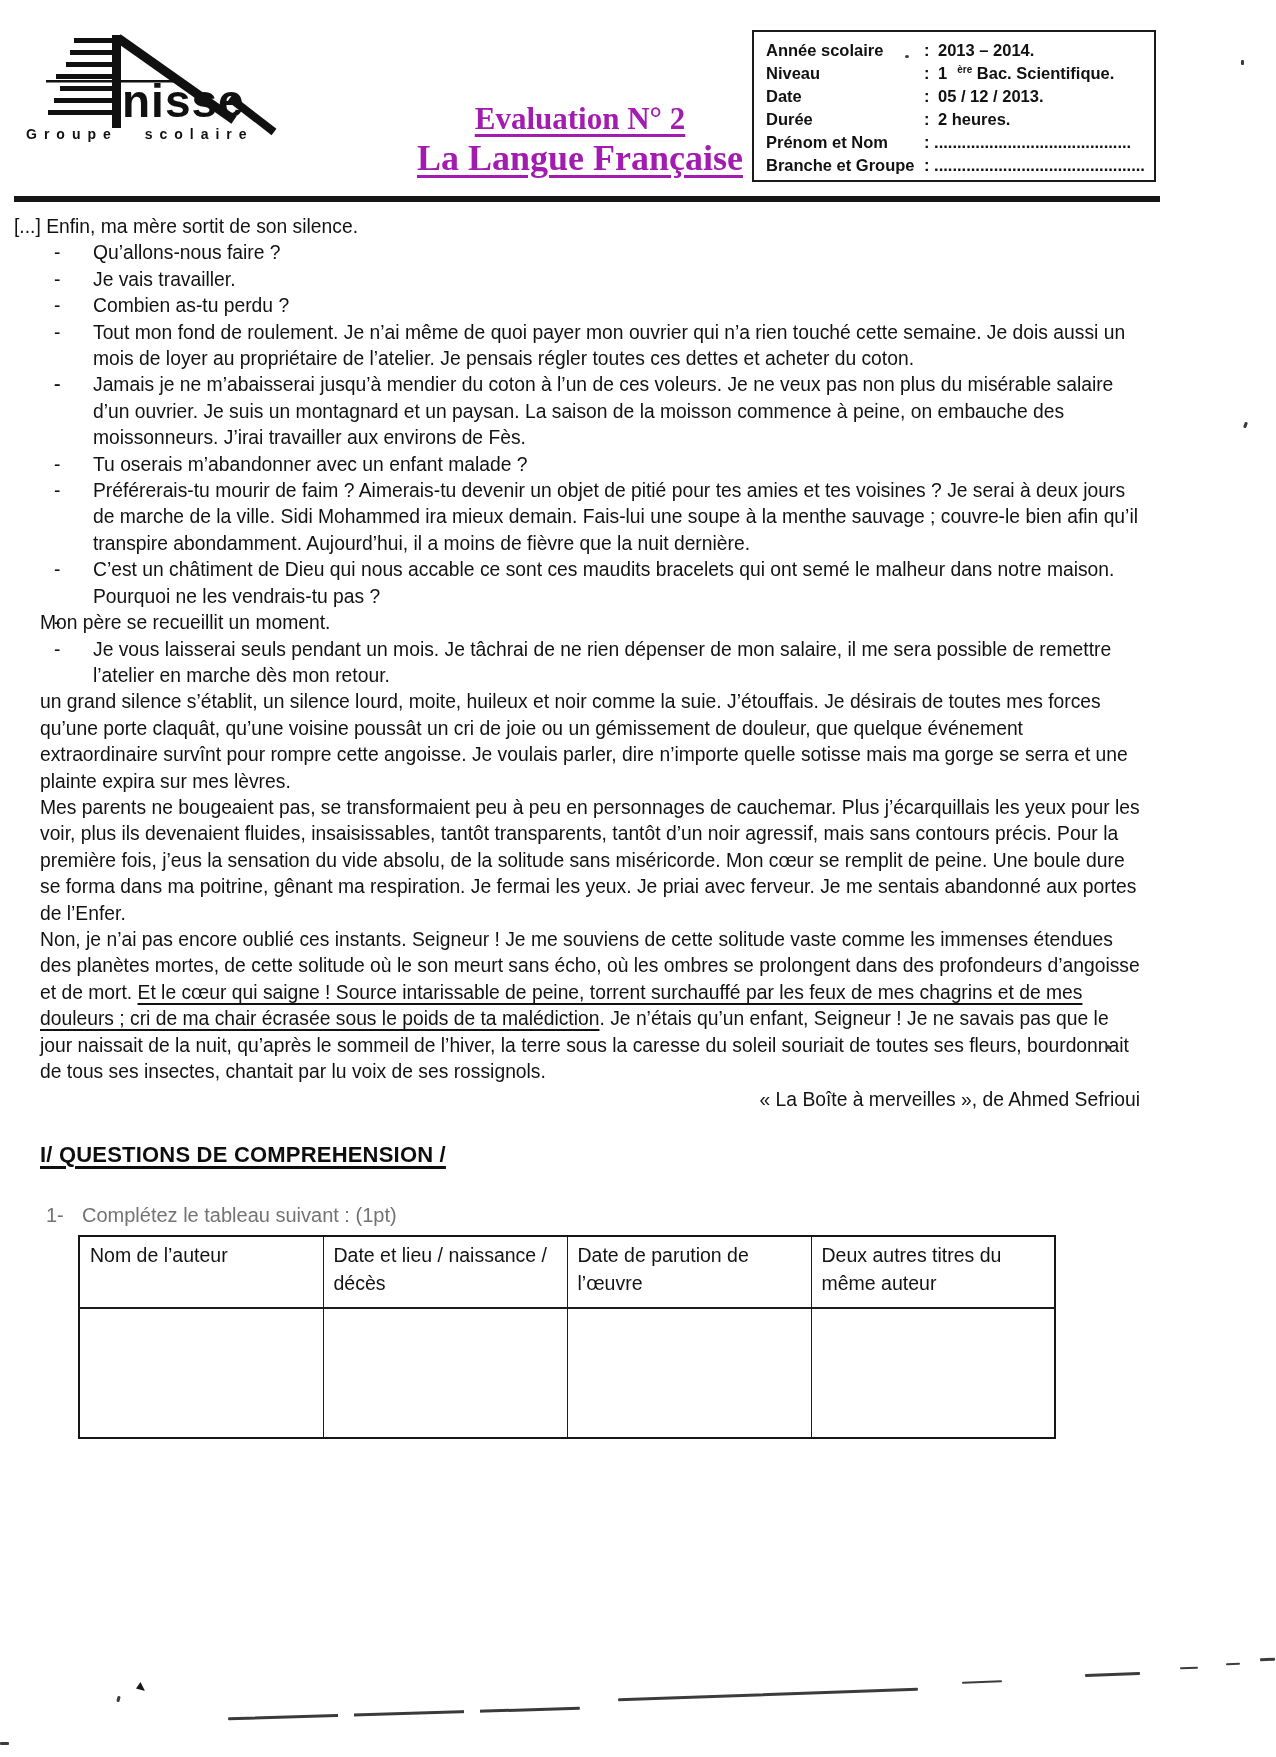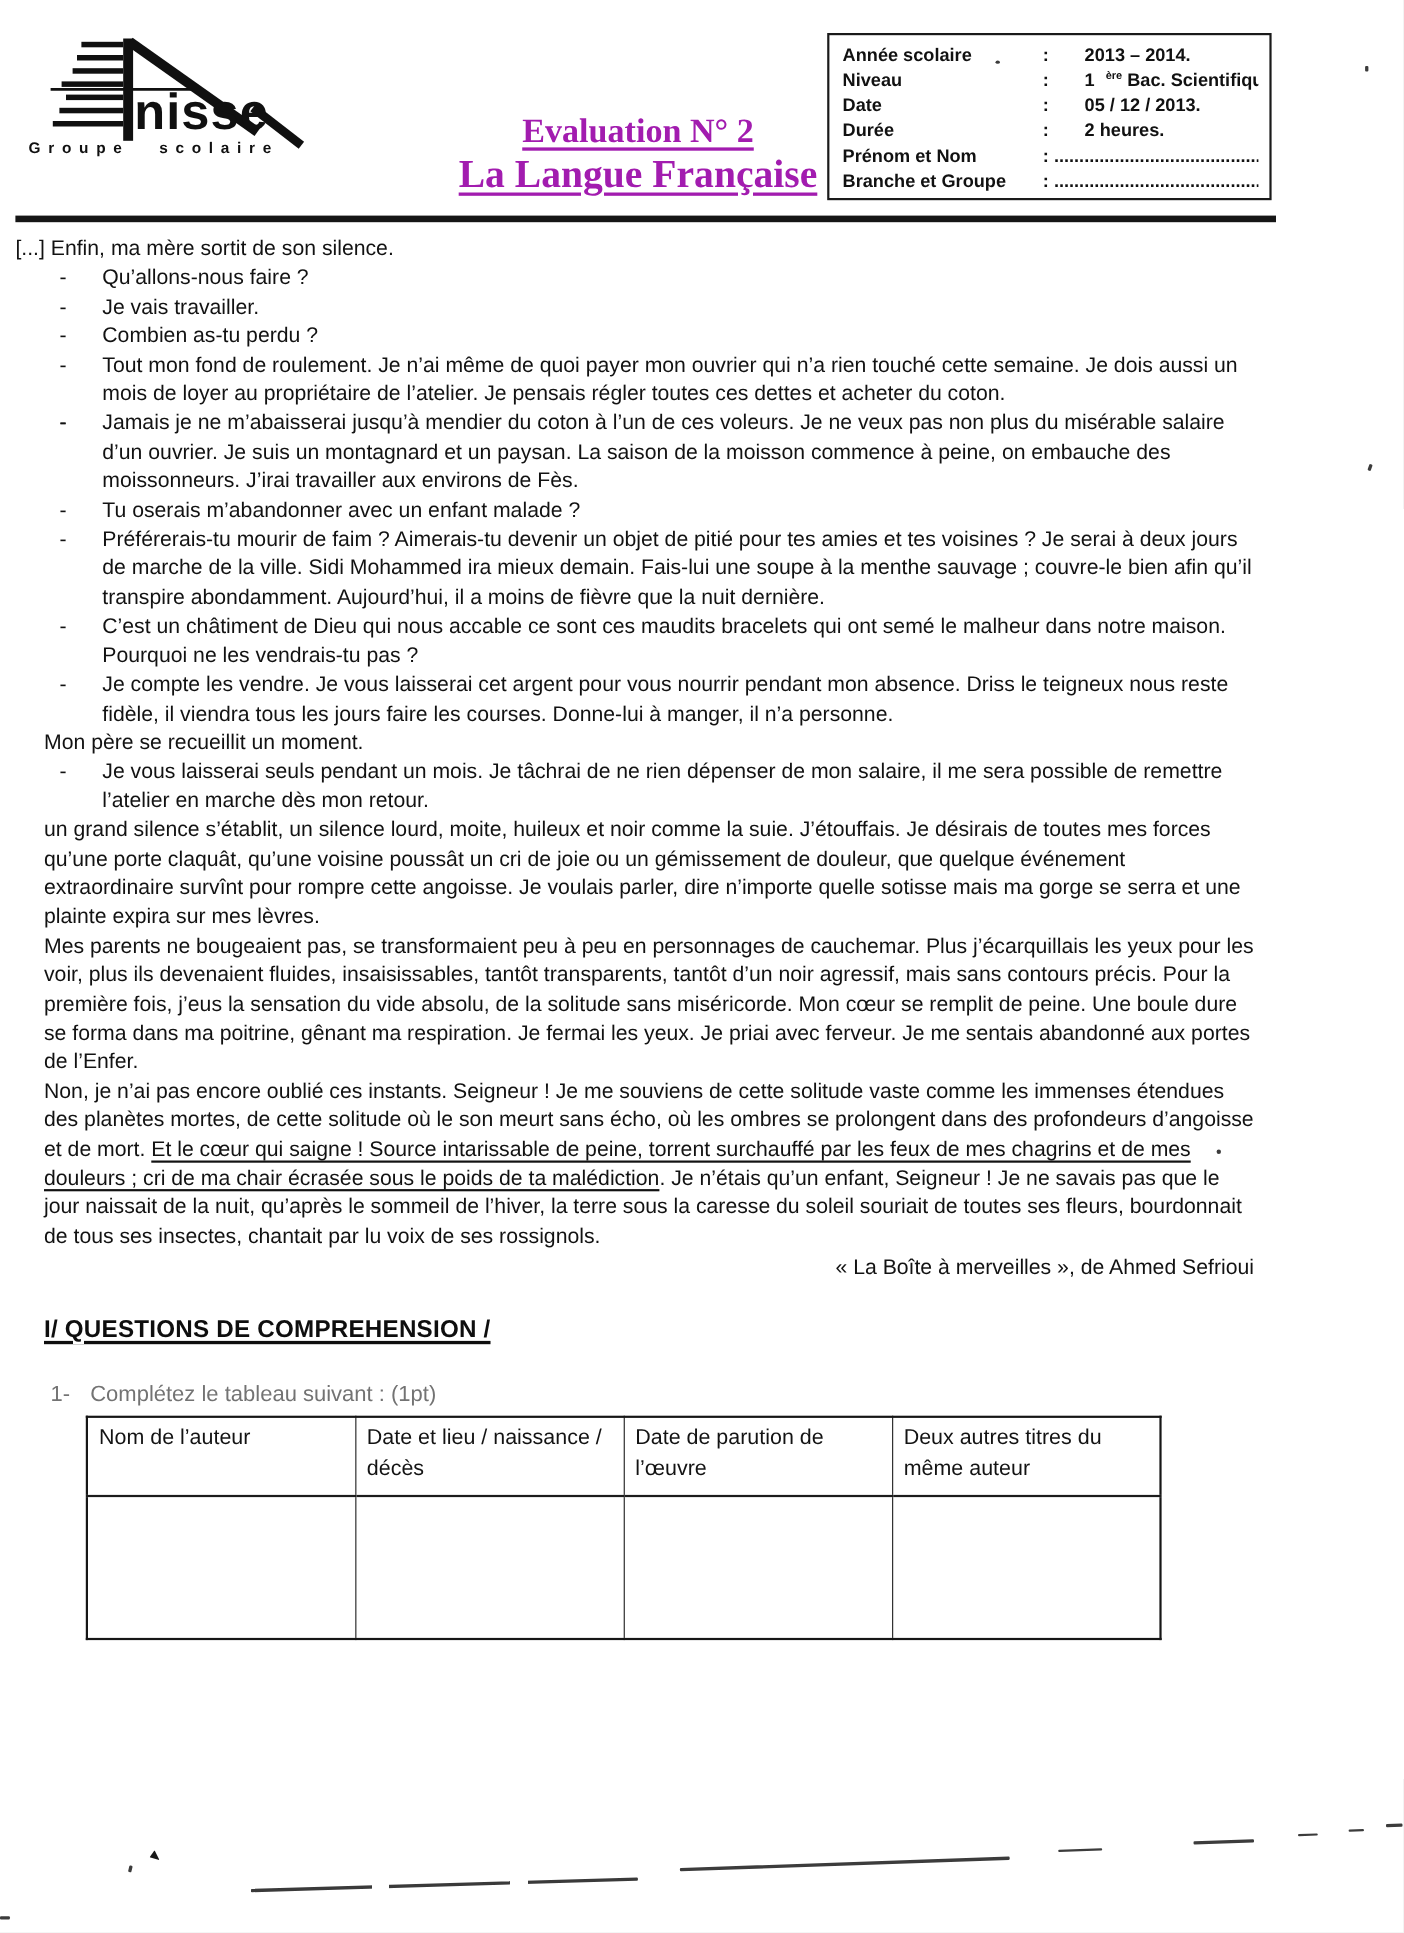--- a/index.html
+++ b/index.html
@@ -36,21 +36,21 @@
   .titleblock .t2{
     font-size:36px;line-height:40px;
     text-decoration:underline;text-decoration-thickness:2.5px;text-underline-offset:5px;
   }
   .infobox{
     position:absolute;left:752px;top:30px;width:404px;height:152px;
     border:2.5px solid #1a1a1a;box-sizing:border-box;
     padding:7px 10px 5px 12px;
     font-weight:700;font-size:16.5px;line-height:23px;color:#111;
   }
-  .ibrow{display:flex;white-space:nowrap;gap:24px;}
+  .ibrow{display:flex;white-space:nowrap;}
   .ilbl{width:158px;flex:0 0 auto;}
   .icol{width:14px;flex:0 0 auto;}
   .ival{flex:1;overflow:hidden;}
   .ival sup{font-size:10px;vertical-align:super;line-height:0;margin-left:10px;}
   .headrule{
     position:absolute;left:14px;top:196px;width:1146px;height:6px;
     background:#161616;
   }
   
   .doc-text{
@@ -169,21 +169,21 @@
 
     <div class="dl"><span class="dash">-</span><span>Qu’allons-nous faire ?</span></div>
     <div class="dl"><span class="dash">-</span><span>Je vais travailler.</span></div>
     <div class="dl"><span class="dash">-</span><span>Combien as-tu perdu ?</span></div>
     <div class="dl"><span class="dash">-</span><span>Tout mon fond de roulement. Je n’ai même de quoi payer mon ouvrier qui n’a rien touché cette semaine. Je dois aussi un mois de loyer au propriétaire de l’atelier. Je pensais régler toutes ces dettes et acheter du coton.</span></div>
     <div class="dl"><span class="dash">-</span></div>
     <div class="dl"><span class="dash">-</span><span>Jamais je ne m’abaisserai jusqu’à mendier du coton à l’un de ces voleurs. Je ne veux pas non plus du misérable salaire d’un ouvrier. Je suis un montagnard et un paysan. La saison de la moisson commence à peine, on embauche des moissonneurs. J’irai travailler aux environs de Fès.</span></div>
     <div class="dl"><span class="dash">-</span><span>Tu oserais m’abandonner avec un enfant malade ?</span></div>
     <div class="dl"><span class="dash">-</span><span>Préférerais-tu mourir de faim ? Aimerais-tu devenir un objet de pitié pour tes amies et tes voisines ? Je serai à deux jours de marche de la ville. Sidi Mohammed ira mieux demain. Fais-lui une soupe à la menthe sauvage ; couvre-le bien afin qu’il transpire abondamment. Aujourd’hui, il a moins de fièvre que la nuit dernière.</span></div>
     <div class="dl"><span class="dash">-</span><span>C’est un châtiment de Dieu qui nous accable ce sont ces maudits bracelets qui ont semé le malheur  dans notre maison. Pourquoi ne les vendrais-tu pas ?</span></div>
-    <div class="dl"><span class="dash">-</span><span>Je compte les vendre. Je vous laisserai cet argent pour vous nourrir pendant mon absence. Driss le teigneux nous reste fidèle, il viendra tous les jours faire les courses. Donne-lui à manger, il n’a personne.</span></div>
+    <div class="dl"><span class="dash">-</span></div>
 
     <p>Mon père se recueillit un moment.</p>
 
     <div class="dl"><span class="dash">-</span><span>Je vous laisserai seuls pendant un mois. Je tâchrai de ne rien dépenser de mon salaire, il me sera possible de remettre l’atelier en marche dès mon retour.</span></div>
 
     <p>un grand silence s’établit, un silence lourd, moite, huileux et noir comme la suie. J’étouffais. Je désirais de toutes mes forces qu’une porte claquât, qu’une voisine poussât un cri de joie ou un gémissement de douleur, que quelque événement extraordinaire survînt pour rompre cette angoisse. Je voulais parler, dire n’importe quelle sotisse mais ma gorge se serra et une plainte expira sur mes lèvres.</p>
     <p>Mes parents ne bougeaient pas, se transformaient peu à peu en personnages de cauchemar. Plus j’écarquillais les yeux pour les voir, plus ils devenaient fluides, insaisissables, tantôt transparents, tantôt d’un noir agressif, mais sans contours précis. Pour la première fois, j’eus la sensation du vide absolu, de la solitude sans miséricorde. Mon cœur se remplit de peine. Une boule dure se forma dans ma poitrine, gênant ma respiration. Je fermai les yeux. Je priai avec ferveur. Je me sentais abandonné aux portes de l’Enfer.</p>
     <p><span>Non, je n’ai pas encore oublié ces instants. Seigneur ! Je me souviens de cette solitude vaste comme les immenses étendues des planètes mortes, de cette solitude où le son meurt sans écho, où les ombres se prolongent dans des profondeurs d’angoisse et de mort. </span><span class="u">Et le cœur qui saigne ! Source intarissable de peine, torrent surchauffé par les feux de mes chagrins et de mes douleurs ; cri de ma chair écrasée sous le poids de ta malédiction</span><span>. Je n’étais qu’un enfant, Seigneur ! Je ne savais pas que le jour naissait de la nuit, qu’après le sommeil de l’hiver, la terre sous la caresse du soleil souriait de toutes ses fleurs, bourdonnait de tous ses insectes, chantait par lu voix de ses rossignols.</span></p>
 
     <p class="source-line">« La Boîte à merveilles », de Ahmed Sefrioui</p>

